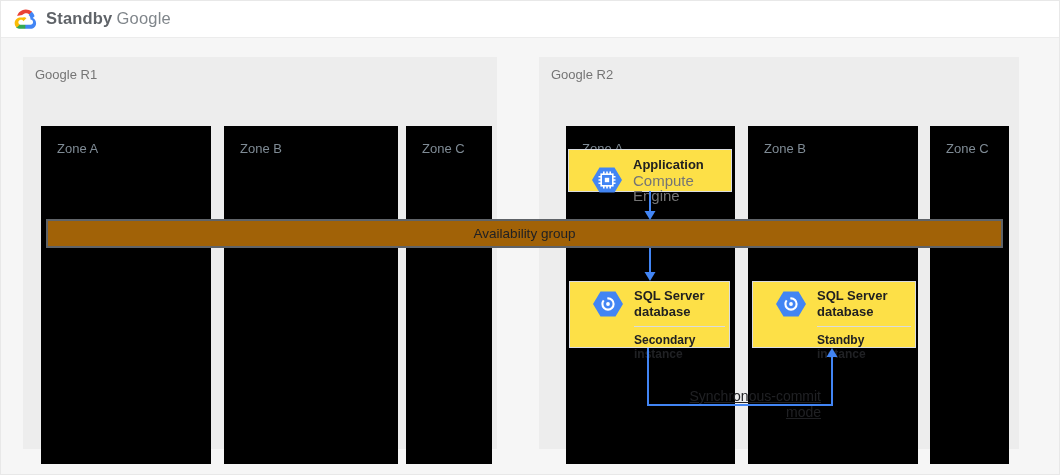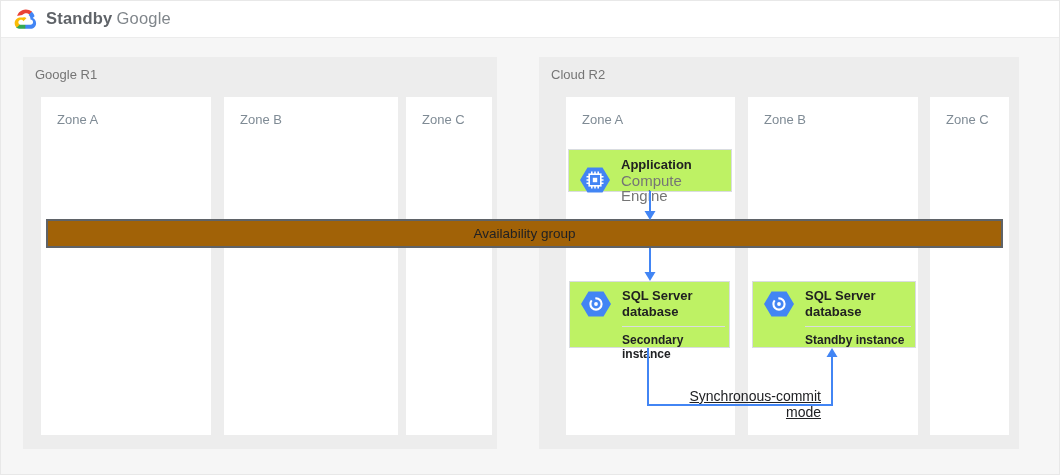--- a/index.html
+++ b/index.html
@@ -16,24 +16,24 @@
     background:#ffffff;border-bottom:1px solid #ececec;
     display:flex;align-items:center;padding-left:14px;box-sizing:border-box;
   }
   .logo{display:flex;align-items:center;gap:8px;}
   .logo-text{font-size:16.5px;letter-spacing:.2px;}
   .logo-google{color:#5f6368;font-weight:700;}
   .logo-cloud{color:#80868b;font-weight:400;margin-left:4px;}
   
   .region{position:absolute;background:#ededed;}
   .region-label{position:absolute;left:12px;top:10px;font-size:13px;color:#757575;}
-  .zone{position:absolute;background:#ffffff;}
+  .zone{position:absolute;background:#000000;margin-top:29px;}
   .zone-label{position:absolute;left:16px;top:15px;font-size:13px;color:#7f8b95;}
   
-  .node{position:absolute;background:#bef264;border:1px solid #d9dce0;box-sizing:border-box;}
+  .node{position:absolute;background:#fde047;border:1px solid #d9dce0;box-sizing:border-box;padding-left:12px;}
   .node-row{display:flex;align-items:center;gap:10px;padding:6px 8px 4px 10px;}
   .node-titles{display:flex;flex-direction:column;justify-content:center;}
   .node-title{font-size:13px;font-weight:700;color:#212121;line-height:16px;}
   .node-sub{font-size:15px;color:#757575;line-height:15px;}
   .node-divider{height:1px;background:#dadce0;margin:2px 4px 0 52px;}
   .node-instance{font-size:12px;font-weight:700;color:#202124;padding:6px 8px 8px 52px;}
   .hex-icon{flex:0 0 auto;display:block;}
   
   .avail-bar{
     position:absolute;left:46px;top:219px;width:957px;height:29px;
@@ -70,21 +70,21 @@
   </div>
   <div class="zone" style="left:201px;top:40px;width:174px;height:338px;">
     <div class="zone-label">Zone B</div>
   </div>
   <div class="zone" style="left:383px;top:40px;width:86px;height:338px;">
     <div class="zone-label">Zone C</div>
   </div>
 </div>
 
 <div class="region" style="left:539px;top:57px;width:480px;height:392px;">
-  <div class="region-label">Cloud R2</div>
+  <div class="region-label">Google R2</div>
   <div class="zone" style="left:27px;top:40px;width:169px;height:338px;">
     <div class="zone-label">Zone A</div>
   </div>
   <div class="zone" style="left:209px;top:40px;width:170px;height:338px;">
     <div class="zone-label">Zone B</div>
   </div>
   <div class="zone" style="left:391px;top:40px;width:79px;height:338px;">
     <div class="zone-label">Zone C</div>
   </div>
 </div>

